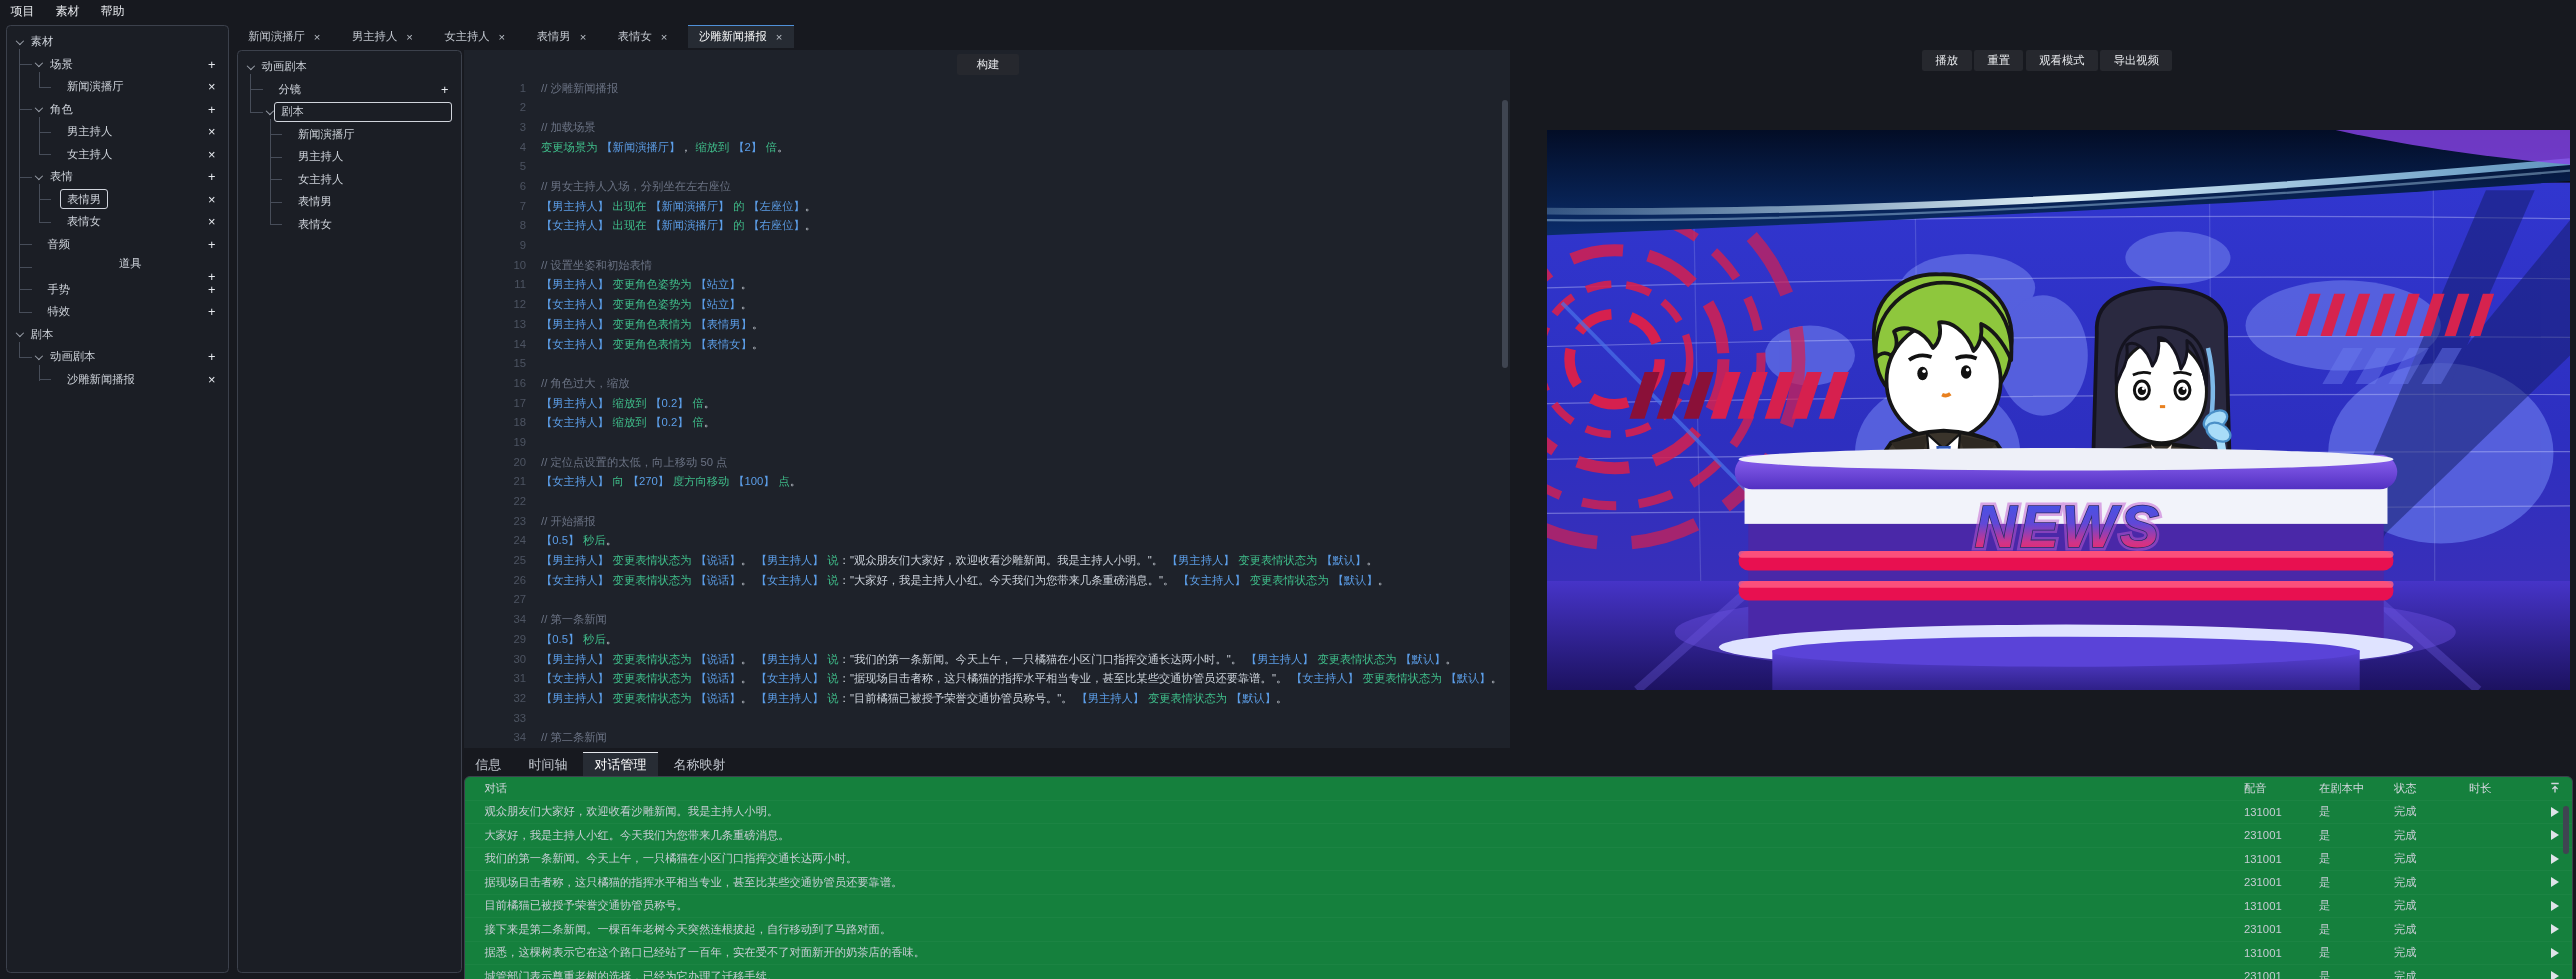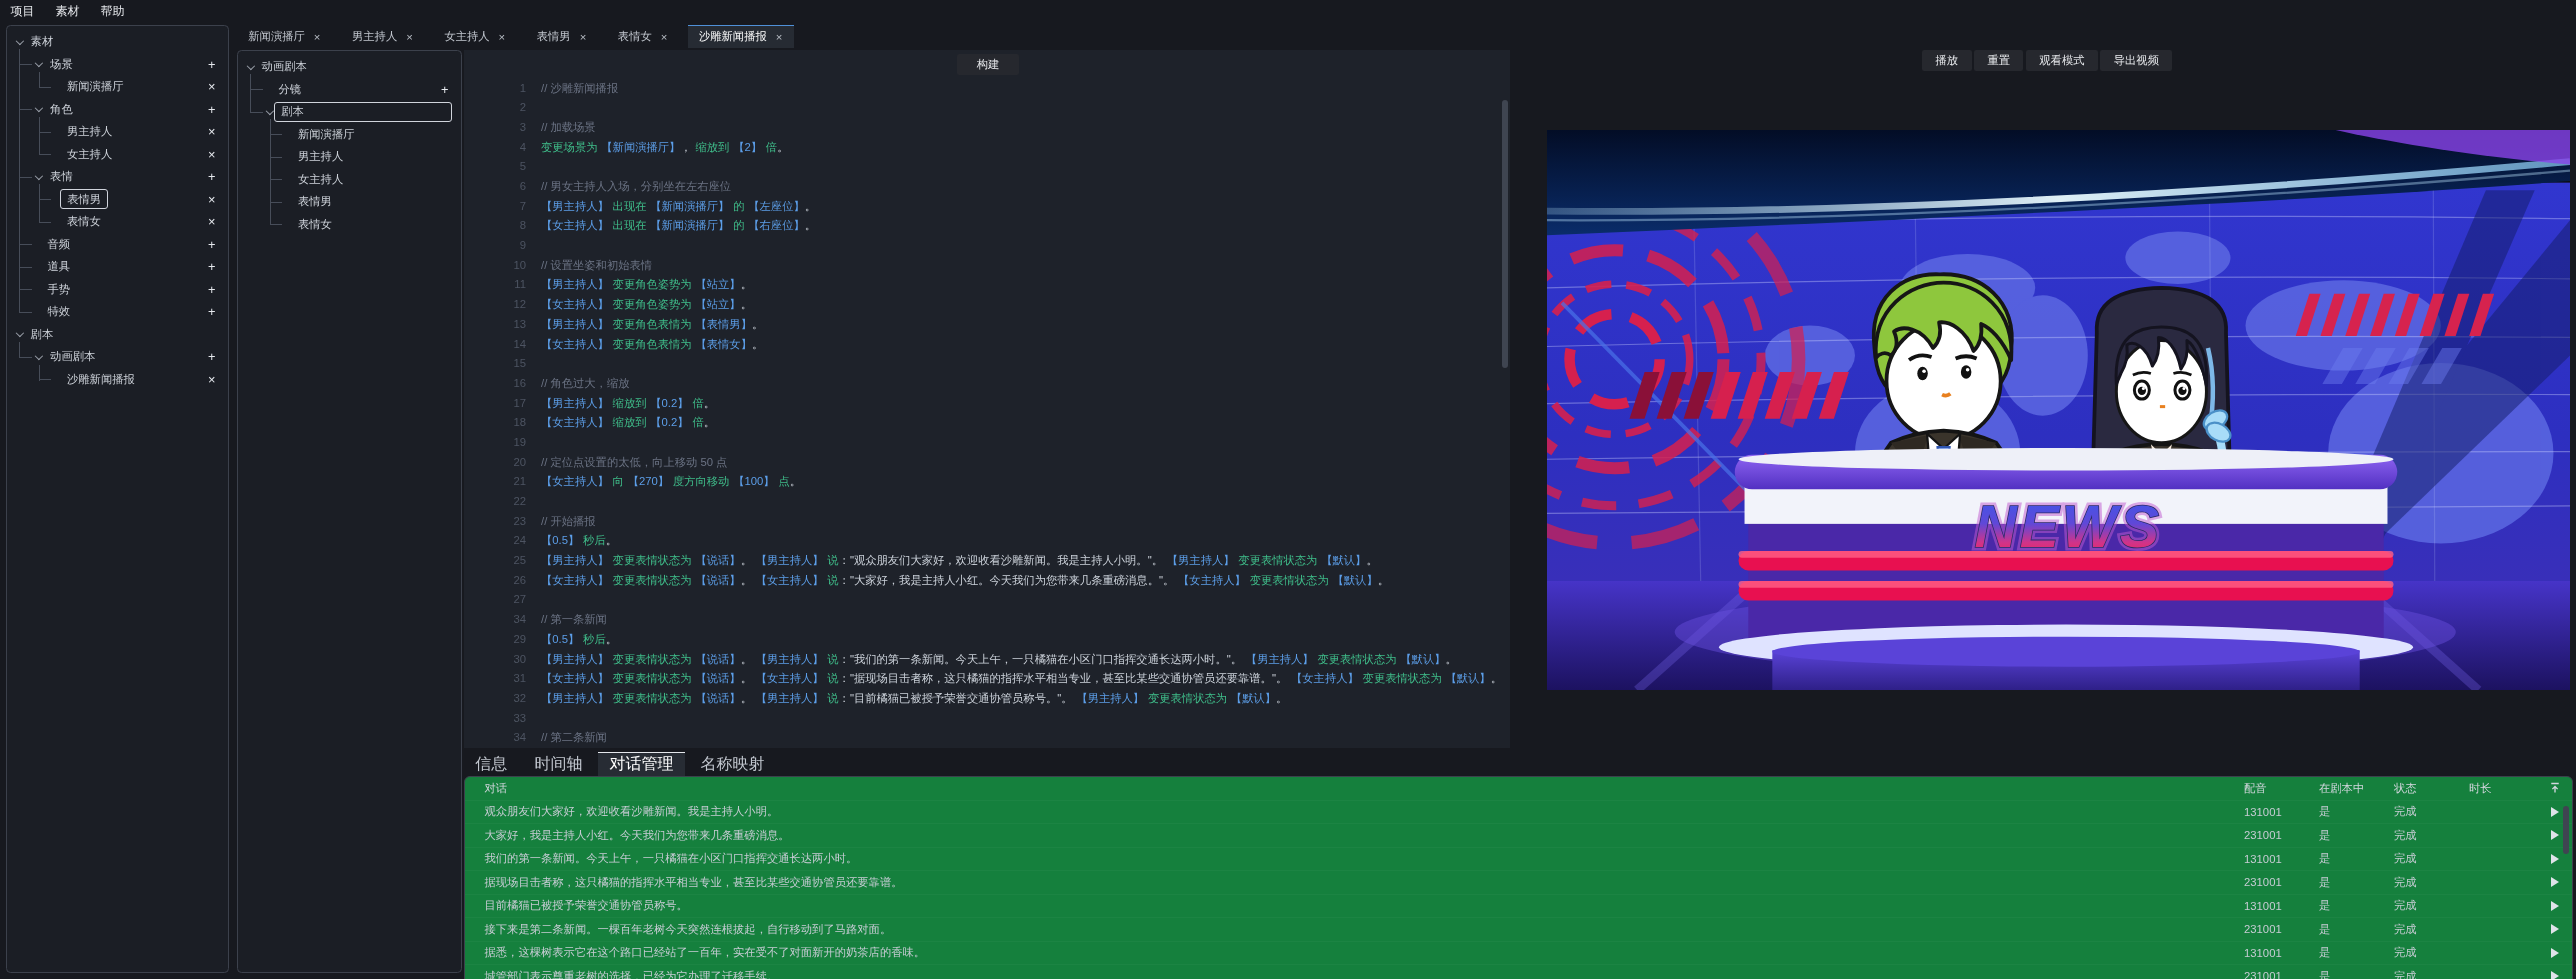--- a/index.html
+++ b/index.html
@@ -42,21 +42,21 @@
   .vscroll{position:absolute;width:7.5px;}
   .thumb{position:absolute;left:0.8px;width:6px;background:#3f4551;border-radius:3px;}
   .editor .vscroll{right:1.5px;top:25.5px;height:669px;}
   
   .right-actions{position:absolute;left:1922px;top:50px;display:flex;gap:2.3px;}
   
   .preview{position:absolute;left:1547px;top:130px;width:1023px;height:560px;background:#0b0c10;}
   .preview svg{display:block;}
   
   .btabs{position:absolute;left:464px;top:752px;height:24px;display:flex;gap:4.5px;}
-  .btab{display:flex;align-items:center;padding:0 11.3px;font-size:16px;color:#c2c7cf;
+  .btab{display:flex;align-items:center;padding:0 11.3px;font-size:13px;color:#c2c7cf;
     border-top:1.5px solid transparent;box-sizing:border-box;}
   .btab.active{background:#272c34;border-top-color:#e4e7ec;color:#fff;}
   .tablebox{position:absolute;left:464px;top:776px;width:2109px;height:204px;background:#15803d;
     border:0.8px solid #3c414c;border-radius:6px 6px 0 0;box-sizing:border-box;overflow:hidden;}
   .thead,.drow{display:flex;align-items:center;height:22.5px;font-size:11.3px;}
   .thead{color:#d2d6dd;}
   .drow{border-top:0.8px solid rgba(255,255,255,0.03);color:#c7ccd4;}
   .c-dialog{flex:1;padding-left:19.5px;white-space:nowrap;overflow:hidden;}
   .c-voice{width:75px;flex:none;}.c-in{width:75px;flex:none;}.c-status{width:75px;flex:none;}
   .c-dur{width:68px;flex:none;}
@@ -128,21 +128,21 @@
           <span style="width: 12px; flex: 0 0 auto;"></span>
           <span class="lab">表情女</span>
           <span class="act">×</span>
         </div>
         <div class="trow" style="padding-left: 25.5px;">
           <span class="stub" style="left: 9px; width: 12.8px;"></span>
           <span style="width: 12px; flex: 0 0 auto;"></span>
           <span class="lab">音频</span>
           <span class="act">+</span>
         </div>
-        <div class="trow" style="padding-left: 25.5px;">
+        <div class="trow" style="padding-left: 25.5px; flex-direction: column;">
           <span class="stub" style="left: 9px; width: 12.8px;"></span>
           <span style="width: 12px; flex: 0 0 auto;"></span>
           <span class="lab">道具</span>
           <span class="act">+</span>
         </div>
         <div class="trow" style="padding-left: 25.5px;">
           <span class="stub" style="left: 9px; width: 12.8px;"></span>
           <span style="width: 12px; flex: 0 0 auto;"></span>
           <span class="lab">手势</span>
           <span class="act">+</span>

